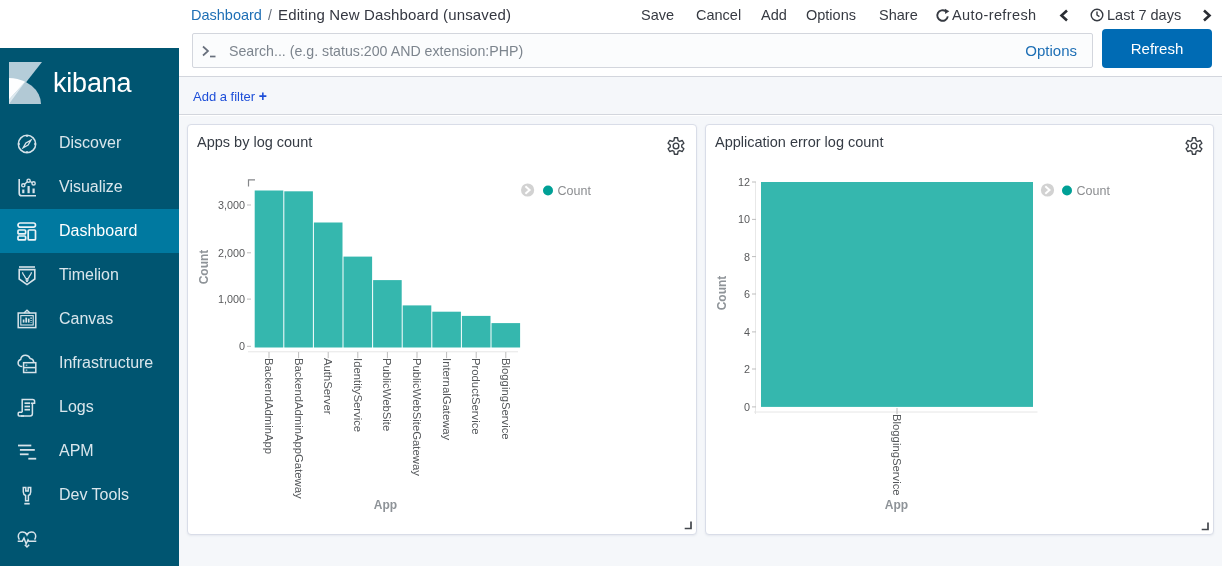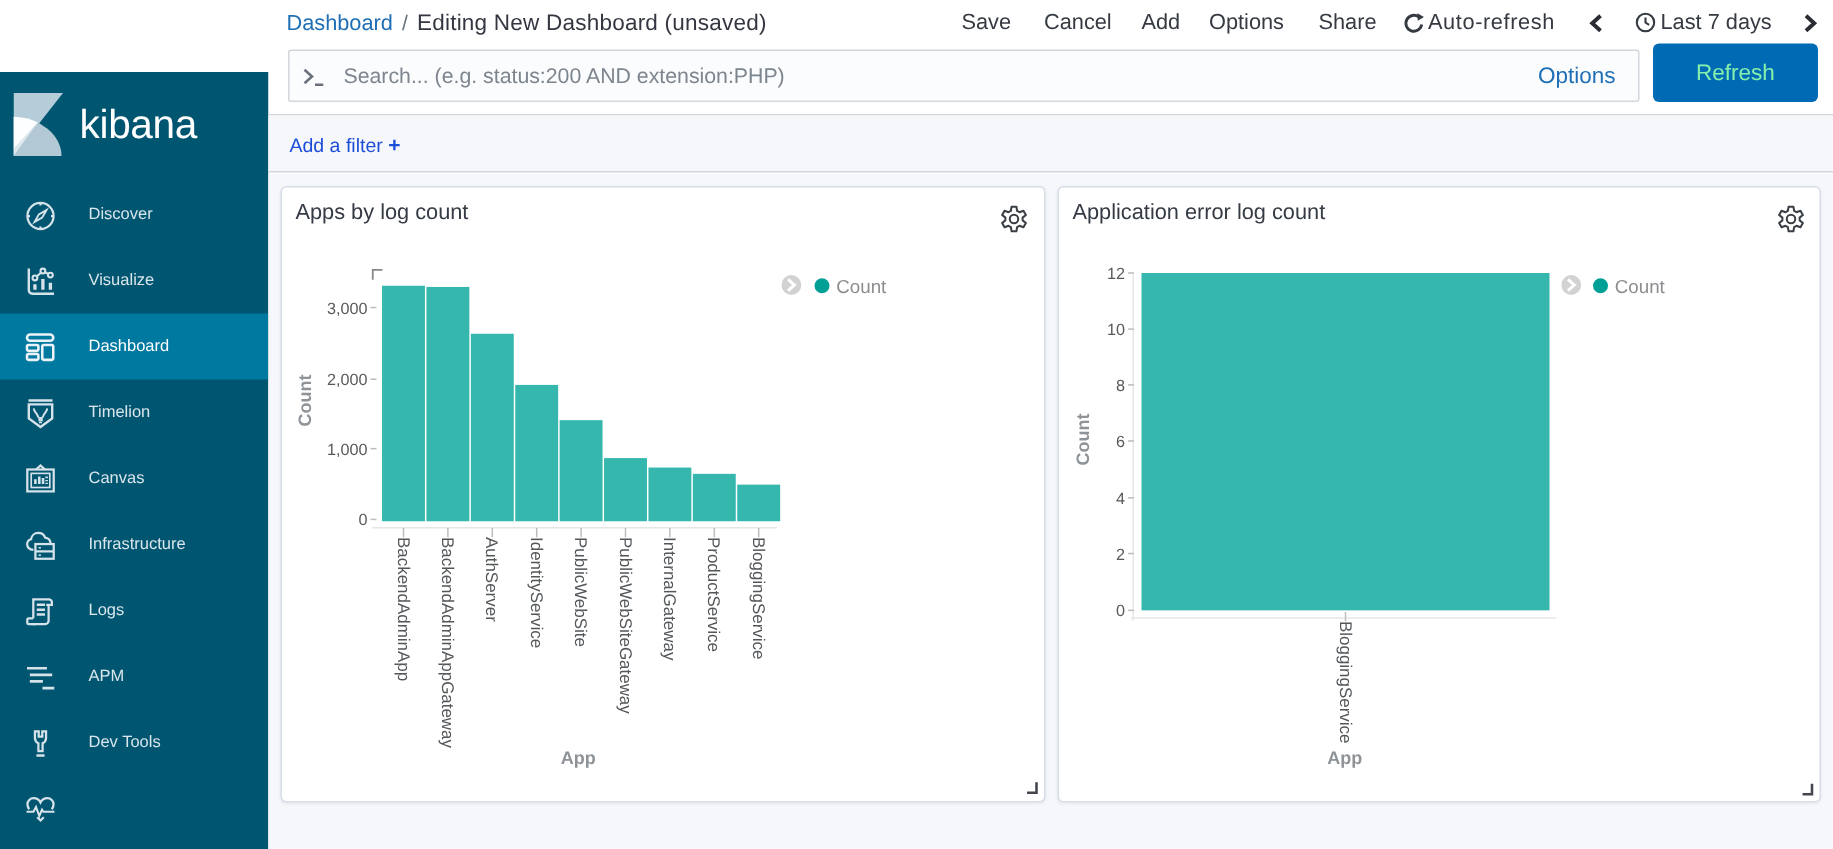--- a/index.html
+++ b/index.html
@@ -7,33 +7,33 @@
 body { font-family:"Liberation Sans", sans-serif; background:#fff; }
 #app { position:relative; width:1222px; height:566px; }
 .abs { position:absolute; }
 
 #side { position:absolute; left:0; top:0; width:179px; height:566px; background:#005571;margin-top:48px; }
 #logo { position:absolute; left:9px; top:14px; }
 #logoword { position:absolute; left:53px; top:20px; color:#fff; font-size:27px; letter-spacing:-0.2px; }
 .nav { position:absolute; left:0; width:179px; height:44px; }
 .nav.active { background:#0079a0; }
 .nav svg { position:absolute; left:16px; top:12px; }
-.nav span { position:absolute; left:59px; top:0; line-height:44px; font-size:11px; color:#d9e6ec; }
+.nav span { position:absolute; left:59px; top:0; line-height:44px; font-size:16px; color:#d9e6ec; }
 .nav.active span { color:#fff; }
 
 #main { position:absolute; left:179px; top:0; width:1043px; height:566px; background:#fff; }
 #crumb { position:absolute; left:12px; top:0; height:30px; line-height:30px; font-size:15px; letter-spacing:0.15px; color:#343741; }
 #crumb a { color:#1e6fb5; text-decoration:none; font-size:14.5px; letter-spacing:0; }
 #crumb .sep { color:#69707d; padding:0 6px; font-size:14px; }
 .menuitem { position:absolute; top:0; height:30px; line-height:31px; font-size:14.5px; color:#363a42; }
 
 #searchbox { position:absolute; left:13px; top:33px; width:901px; height:35px; background:#fbfcfd; border:1px solid #d3d6dd; border-radius:2px; }
 #searchbox .ph { position:absolute; left:36px; top:0; line-height:34px; font-size:14.2px; color:#7d858e; }
 #searchbox .opt { position:absolute; right:15px; top:0; line-height:34px; font-size:15px; color:#1e6fb5; }
-#refreshbtn { position:absolute; left:923px; top:29px; width:110px; height:39px; background:#006bb4; border-radius:4px; color:#86efac; font-size:15px; text-align:center; line-height:39px; }
+#refreshbtn { position:absolute; left:923px; top:29px; width:110px; height:39px; background:#006bb4; border-radius:4px; color:#ffffff; font-size:15px; text-align:center; line-height:39px; }
 #toprule { position:absolute; left:0; top:76px; width:1043px; height:0; border-top:1px solid #d3d6dd; }
 #filterbar { position:absolute; left:0; top:77px; width:1043px; height:38px; background:#f5f7fa; border-bottom:1px solid #d3d6dd; }
 #filterbar .lnk { position:absolute; left:14px; top:0; line-height:38px; font-size:13px; color:#1d4ed8; }
 #filterbar .plus { font-weight:bold; font-size:14px; }
 #dash { position:absolute; left:0; top:116px; width:1043px; height:450px; background:#f5f7fa; }
 .panel { position:absolute; top:8px; height:411px; background:#fff; border:1px solid #d9dde8; border-radius:4px; box-shadow:0 1px 2px rgba(120,130,160,0.12); }
 #p1 { left:8px; width:510px; }
 #p2 { left:526px; width:509px; }
 .ptitle { position:absolute; left:9px; top:9px; font-size:14.5px; color:#353b44; }
 .pgear { position:absolute; top:11px; }

